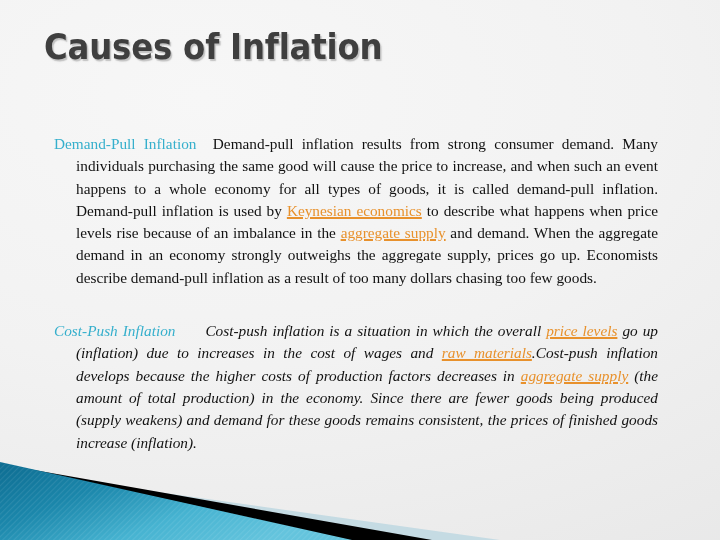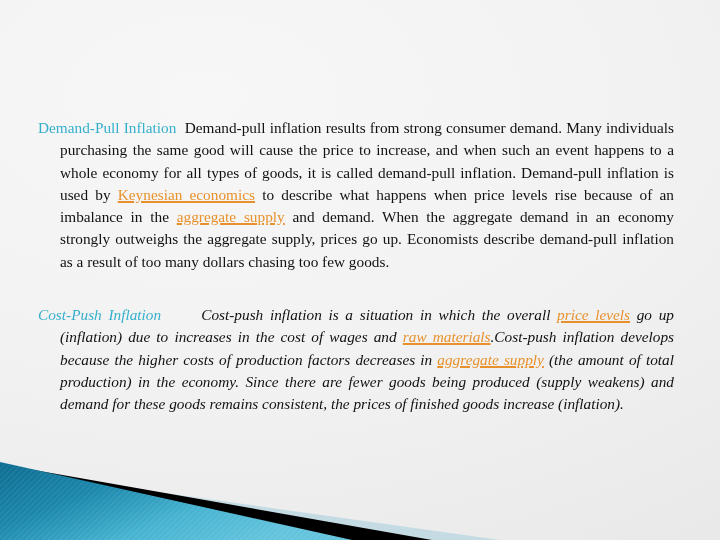--- a/index.html
+++ b/index.html
@@ -56,21 +56,21 @@
     top: 117px;
     width: 636px;
   }
 
   .para {
     text-align: justify;
     text-justify: inter-word;
     font-size: 15.3px;
     line-height: 22.3px;
     color: #111111;
-    margin: 0;
+    margin: 16px;
     padding-left: 22px;
     text-indent: -22px;
   }
 
   .para.second {
     margin-top: 31px;
     font-style: italic;
   }
 
   .term {
@@ -106,20 +106,21 @@
     </defs>
 
     <polygon points="0,30 500,100 720,100 0,100" fill="#c5dbe3"></polygon>
 
     <polygon points="0,24 432,100 330,100 0,42" fill="#000000"></polygon>
 
     <polygon points="0,22 352,100 0,100" fill="url(#tealGrad)"></polygon>
     <polygon points="0,22 352,100 0,100" fill="url(#stripes)"></polygon>
   </svg>
 
+  <div id="title">Causes of Inflation</div>
 
   <div id="body-area">
 
     <p class="para first"><span class="term">Demand-Pull Inflation</span><span class="gap-sm">  </span><span>Demand-pull inflation results from strong consumer demand. Many individuals purchasing the same good will cause the price to increase, and when such an event happens to a whole economy for all types of goods, it is called demand-pull inflation. Demand-pull inflation is used by </span><span class="lnk">Keynesian economics</span><span> to describe what happens when price levels rise because of an imbalance in the </span><span class="lnk">aggregate  supply</span><span> and demand. When the aggregate demand in an economy strongly outweighs the aggregate supply, prices go up. Economists describe demand-pull inflation as a result of too many dollars chasing too few goods.</span></p>
 
     <p class="para second"><span class="term">Cost-Push Inflation</span><span class="gap-sm">      </span><span>Cost-push inflation is a situation in which the overall </span><span class="lnk">price levels</span><span> go up (inflation) due to increases in the cost of wages and </span><span class="lnk">raw materials</span><span>.Cost-push inflation develops because the higher costs of production factors decreases in </span><span class="lnk">aggregate  supply</span><span> (the amount of total production) in the economy. Since there are fewer goods being produced (supply weakens) and demand for these goods remains consistent, the prices of finished goods increase (inflation).</span></p>
 
   </div>
 </div>
 

